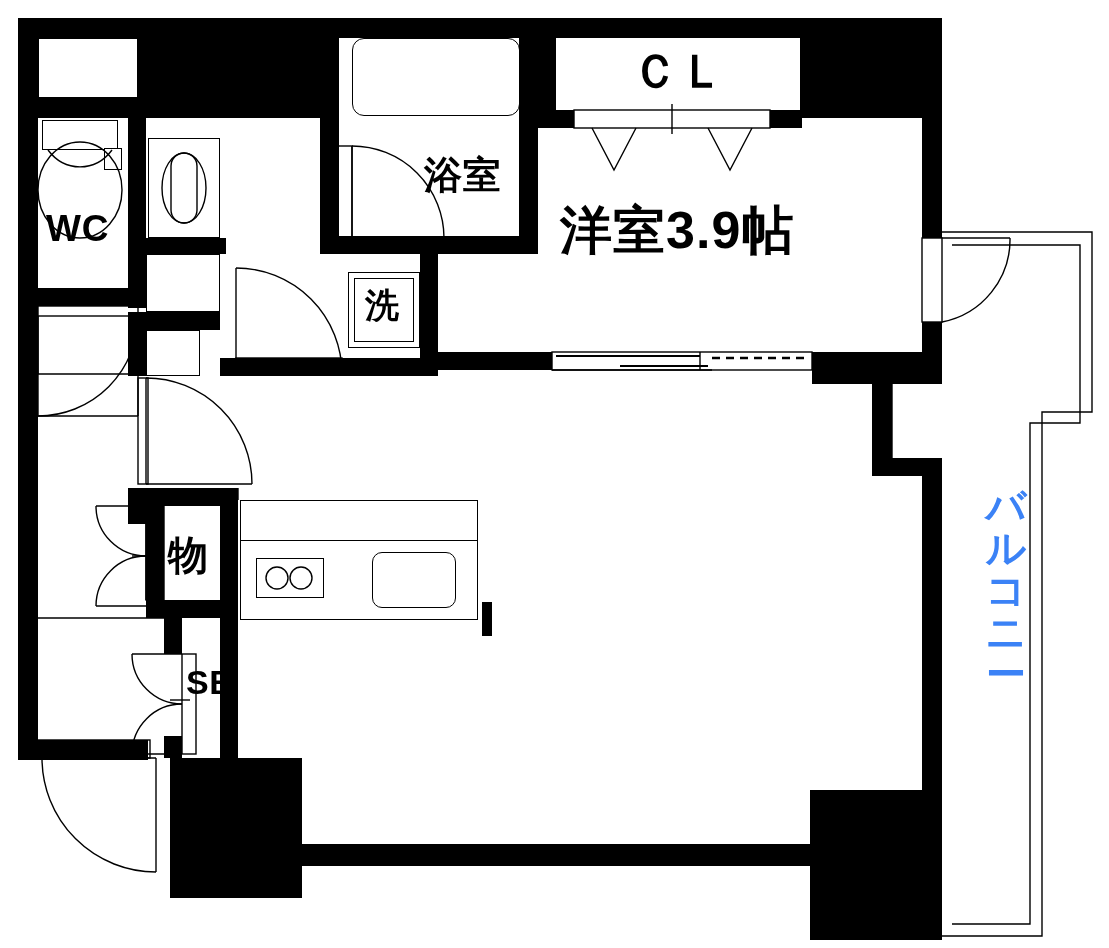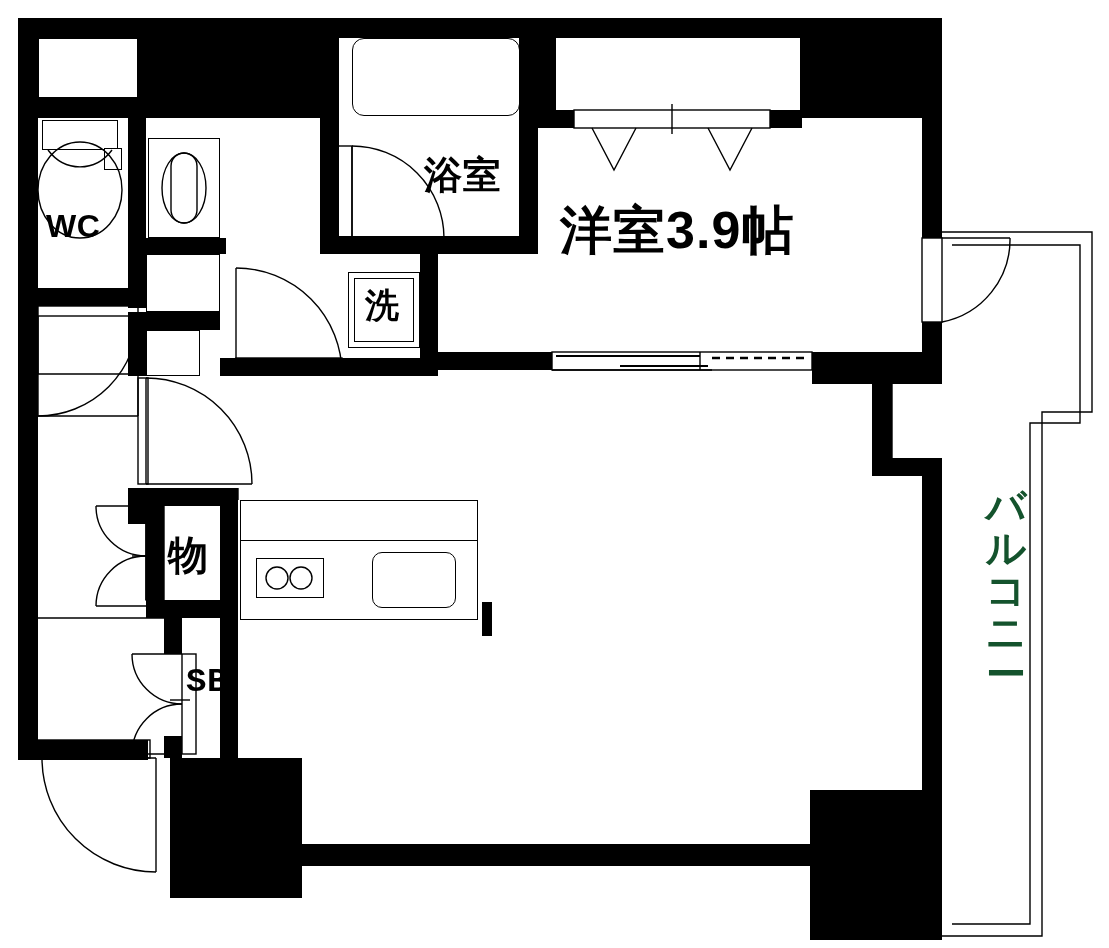--- a/index.html
+++ b/index.html
@@ -40,21 +40,21 @@
   .label {
     position: absolute;
     color: #000000;
     font-weight: bold;
     white-space: nowrap;
     line-height: 1;
     letter-spacing: 0.02em;
   }
   .label-v {
     position: absolute;
-    color: #14532d;
+    color: #3b82f6;
     font-weight: bold;
     line-height: 1.05;
     text-align: center;
     width: 1.1em;
   }
   svg.ov {
     position: absolute;
     left: 0; top: 0;
     width: 1109px;
     height: 948px;
@@ -256,29 +256,30 @@
       <line class="ln" x1="936" y1="490" x2="936" y2="780"></line>
       <line class="ln" x1="926" y1="626" x2="942" y2="626"></line>
     </g>
 
     <line class="ln" x1="238" y1="488" x2="238" y2="500"></line>
     <line class="ln" x1="38" y1="618" x2="164" y2="618"></line>
 
     <line class="ln" x1="892" y1="384" x2="892" y2="458"></line>
   </svg>
 
-  <div class="label" style="left:46px; top:210px; font-size:32px;">WC</div>
+  <div class="label" style="left:46px; top:210px; font-size:37px;">WC</div>
 
   <div class="label" style="left:424px; top:156px; font-size:38px;">浴室</div>
 
   <div class="label" style="left:365px; top:288px; font-size:34px;">洗</div>
 
+  <div class="label" style="left:632px; top:48px; font-size:46px;">ＣＬ</div>
 
   <div class="label" style="left:560px; top:204px; font-size:52px;">洋室3.9帖</div>
 
 
   <div class="label" style="left:168px; top:535px; font-size:40px;">物</div>
 
-  <div class="label" style="left:186px; top:665px; font-size:34px;font-family:Liberation Mono, monospace;">SB</div>
+  <div class="label" style="left:186px; top:665px; font-size:34px;">SB</div>
 
   <div class="label-v" style="left:984px; top:485px; font-size:40px;">バルコニー</div>
 
 </div>
 
 </body></html>

